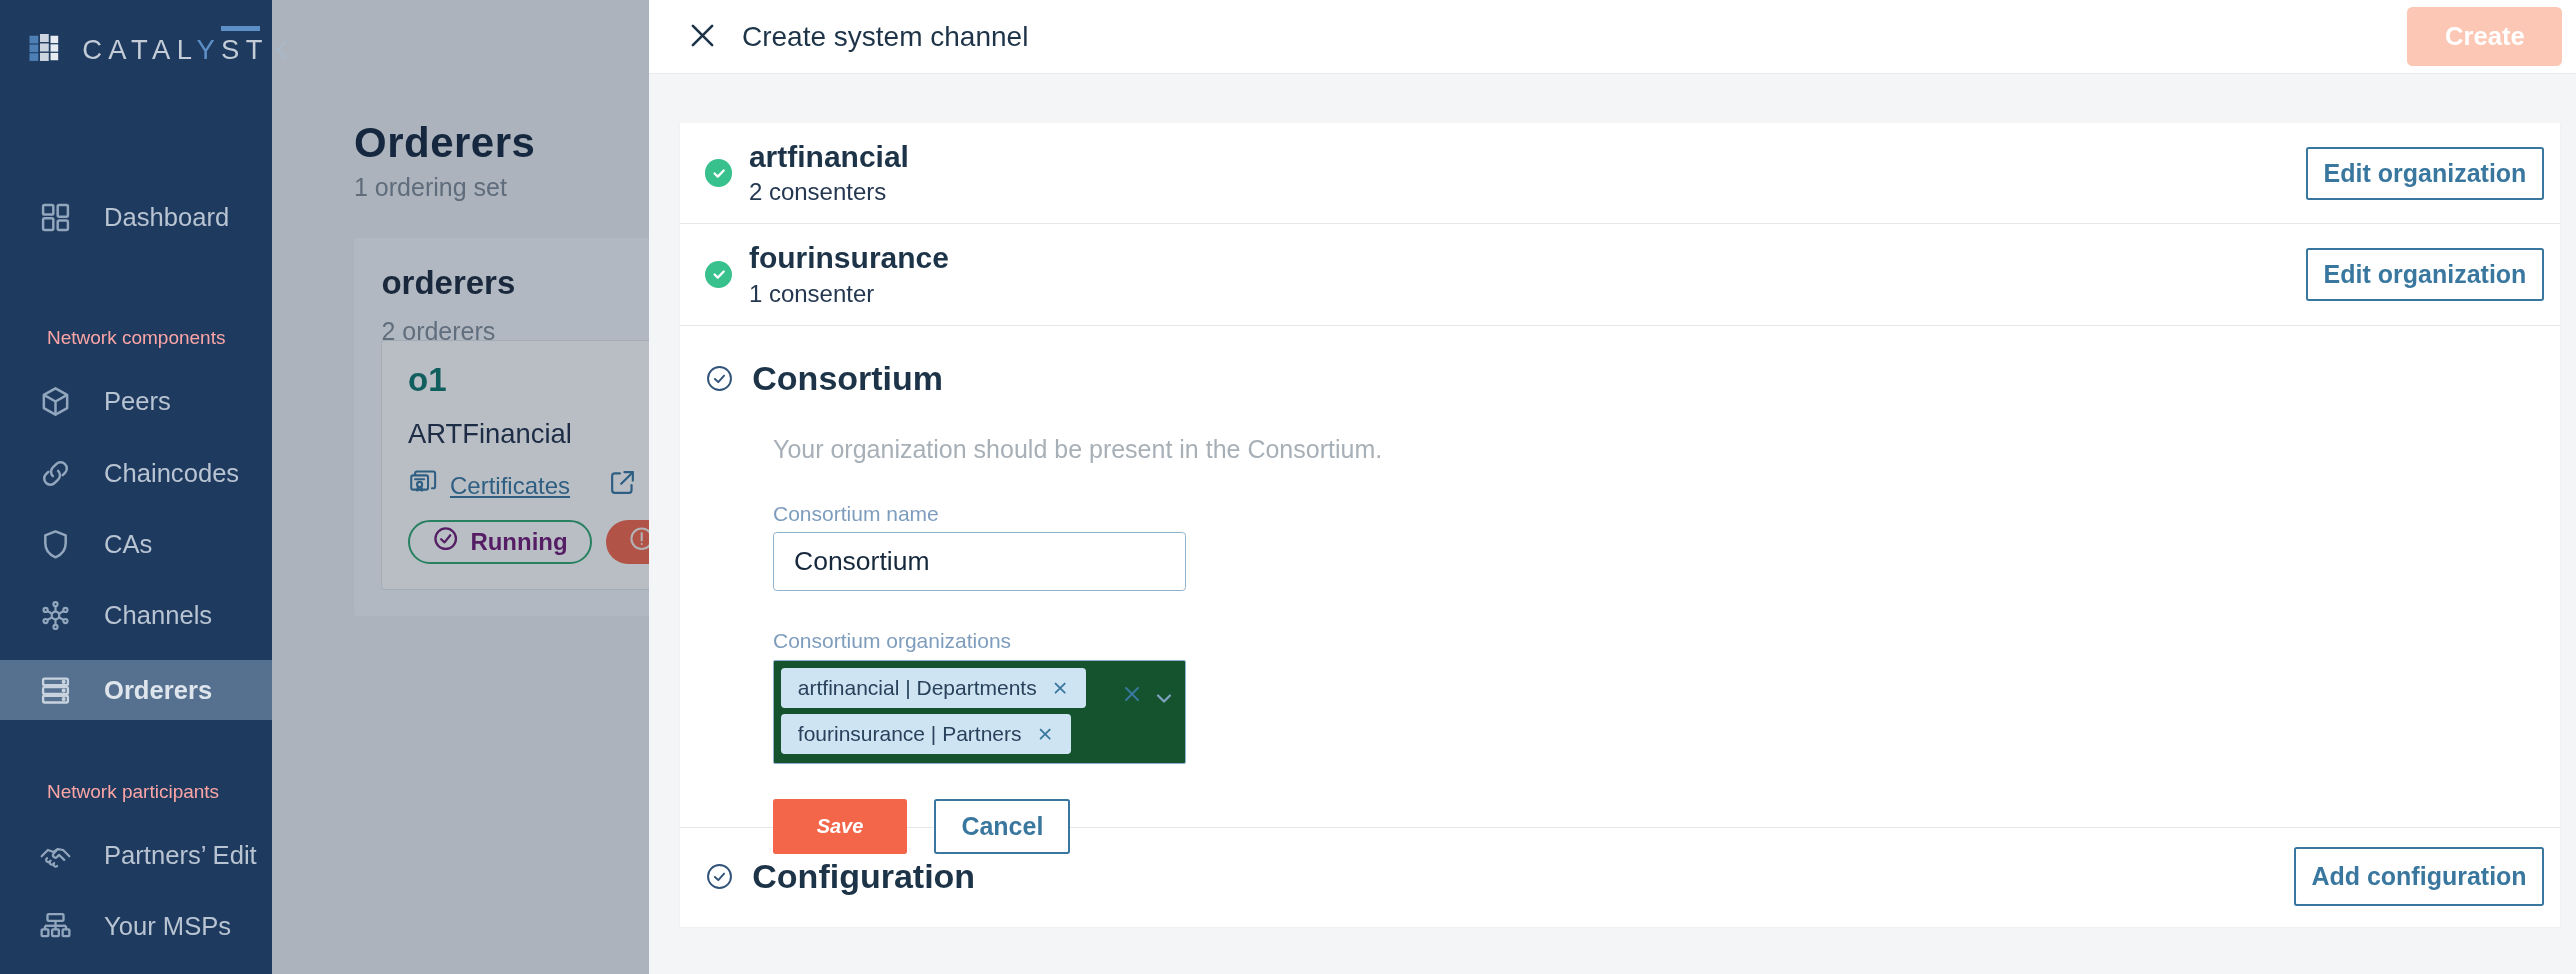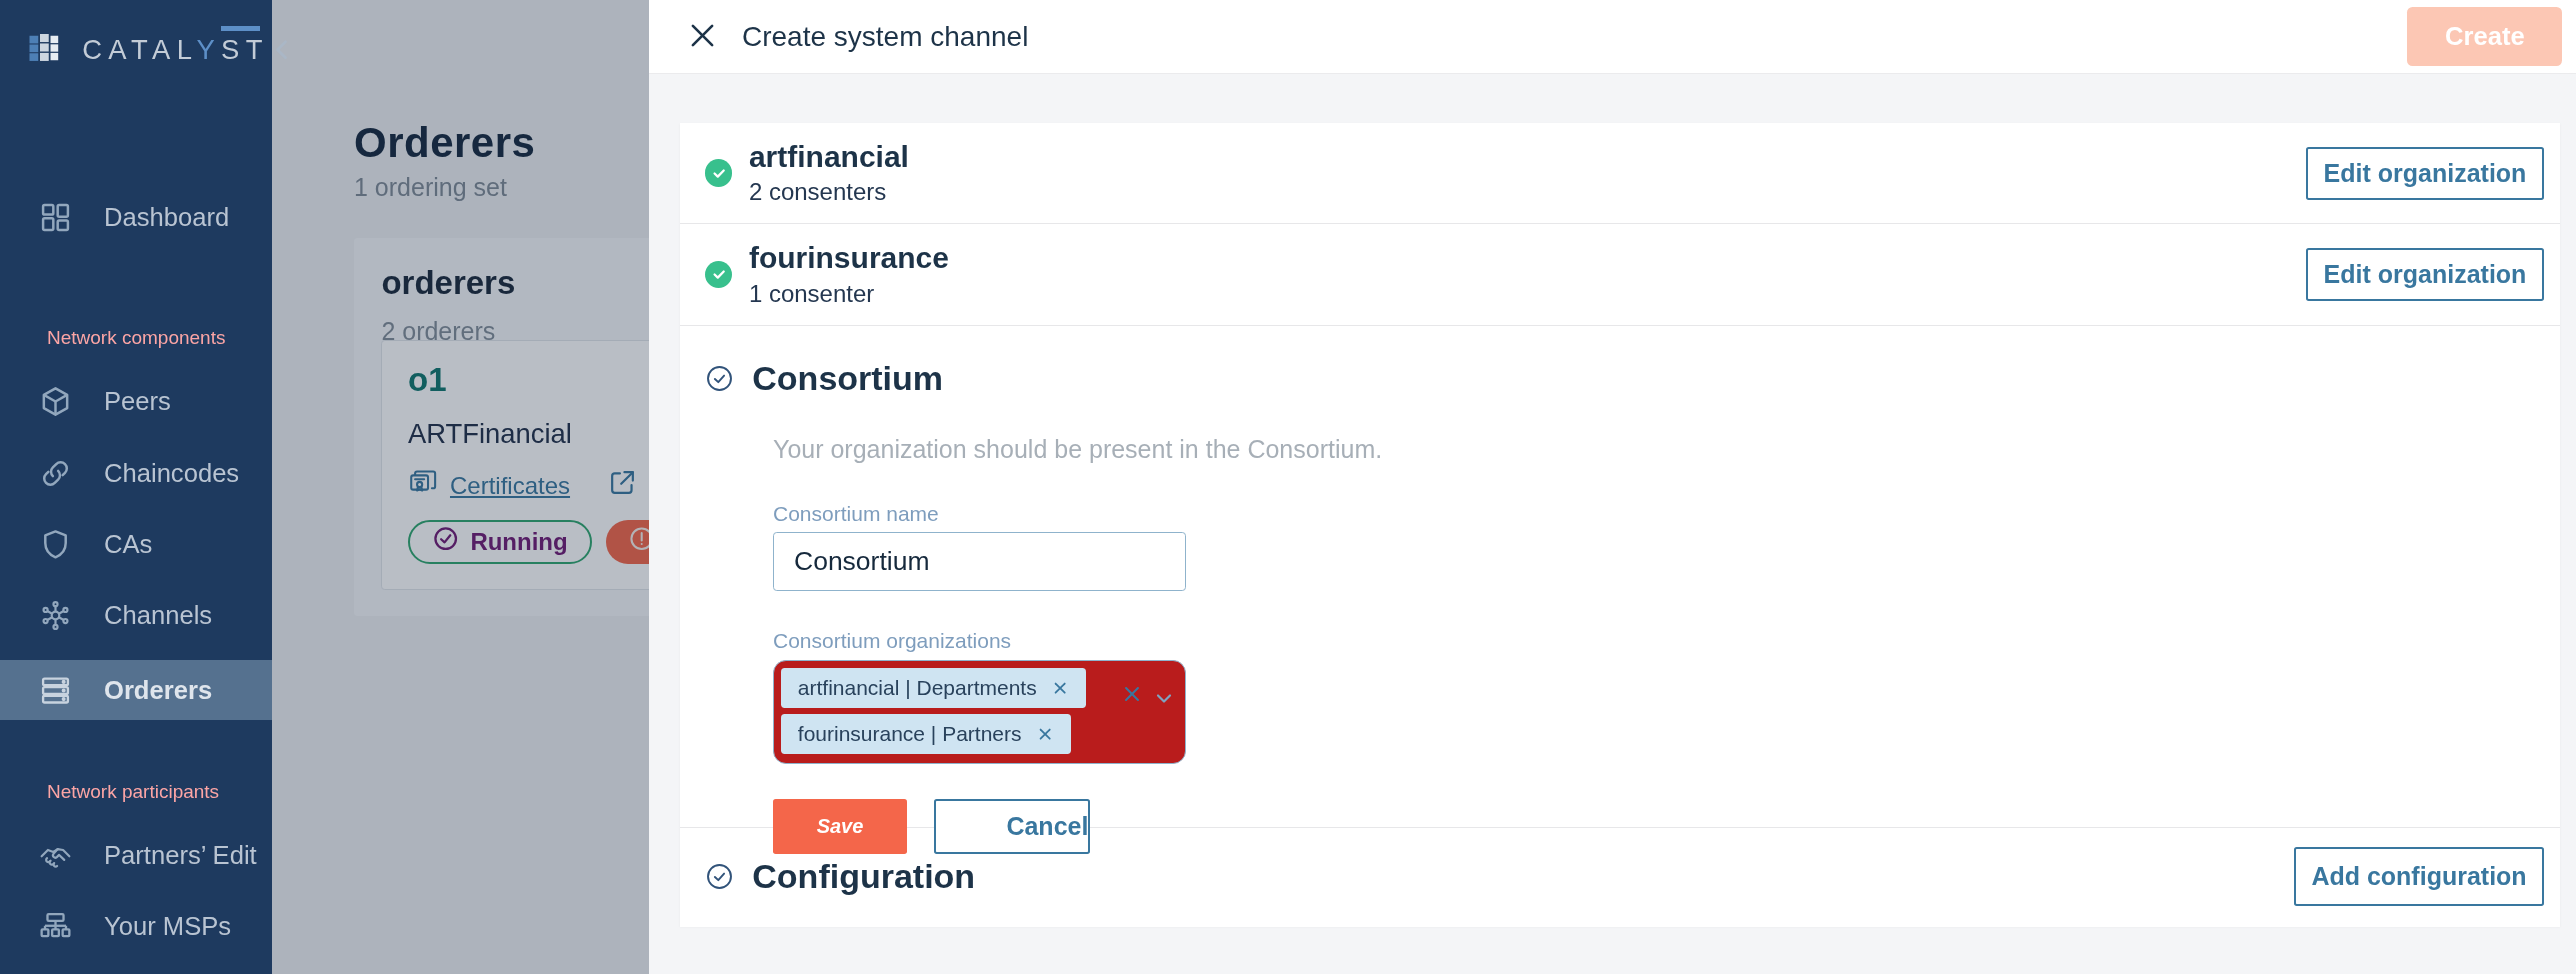--- a/index.html
+++ b/index.html
@@ -57,28 +57,28 @@
   .outline-btn { background:#fff; border:2.3px solid #39779F; color:#39779F; font-weight:700; font-size:25px; border-radius:2.7px; cursor:pointer; font-family:inherit; }
   .edit-btn { margin-left:auto; width:238px; height:53px; }
   .consortium-row { height:502px; padding:33px 25px 0; }
   .section-head { display:flex; align-items:center; gap:18.3px; }
   .ring-check { color:#31537A; display:flex; flex:none; }
   .section-title { font-size:34px; font-weight:800; color:#1D3348; }
   .consortium-body { margin-left:68px; }
   .section-desc { margin-top:37px; font-size:25px; color:#A7AFB7; }
   .field-label { margin-top:38px; margin-bottom:6.4px; font-size:21px; color:#7E9DBD; }
   .text-input { width:413px; height:59px; border:1.8px solid #8FB3CC; border-radius:3.7px; font-size:26.5px; color:#16293C; padding:0 20px; font-family:inherit; outline:none; background:#fff; }
-  .multiselect { position:relative; width:413px; min-height:93px; border:1.8px solid #8FB3CC; border-radius:13px; padding:7.3px 73px 1.8px 7.3px; background:#b91c1c; cursor:pointer; }
+  .multiselect { position:relative; width:413px; min-height:93px; border:1.8px solid #8FB3CC; border-radius:2px; padding:7.3px 73px 1.8px 7.3px; background:#14532d; cursor:pointer; }
   .chip { display:flex; width:max-content; align-items:center; gap:14.6px; background:#CFE4F2; border-radius:3.7px; height:40px; padding:0 16.5px; font-size:21px; color:#29425C; margin-bottom:6.4px; white-space:nowrap; }
   .chip-x { color:#39779F; display:flex; cursor:pointer; }
   .ms-clear { position:absolute; right:42px; top:22px; color:#39779F; cursor:pointer; display:flex; }
   .ms-caret { position:absolute; right:9.1px; top:25.6px; color:#7FA3C0; cursor:pointer; display:flex; }
   .form-actions { display:flex; gap:27.4px; margin-top:35px; }
   .save-btn { width:134px; height:55px; background:#F4664A; color:#fff; border:none; border-radius:2.7px; font-size:20px; font-weight:700; cursor:pointer; font-family:inherit;font-style:italic; }
-  .cancel-btn { width:156px; height:55px;text-align:right; }
+  .cancel-btn { width:136px; height:55px; }
   .config-row { height:97px; display:flex; align-items:center; padding:0 15.5px 0 25px; }
   .add-config-btn { margin-left:auto; width:250px; height:59px; }
 </style>
 </head>
 <body>
 
 <div class="screen">
 
   <aside class="sidebar">
     <div class="logo-row">

